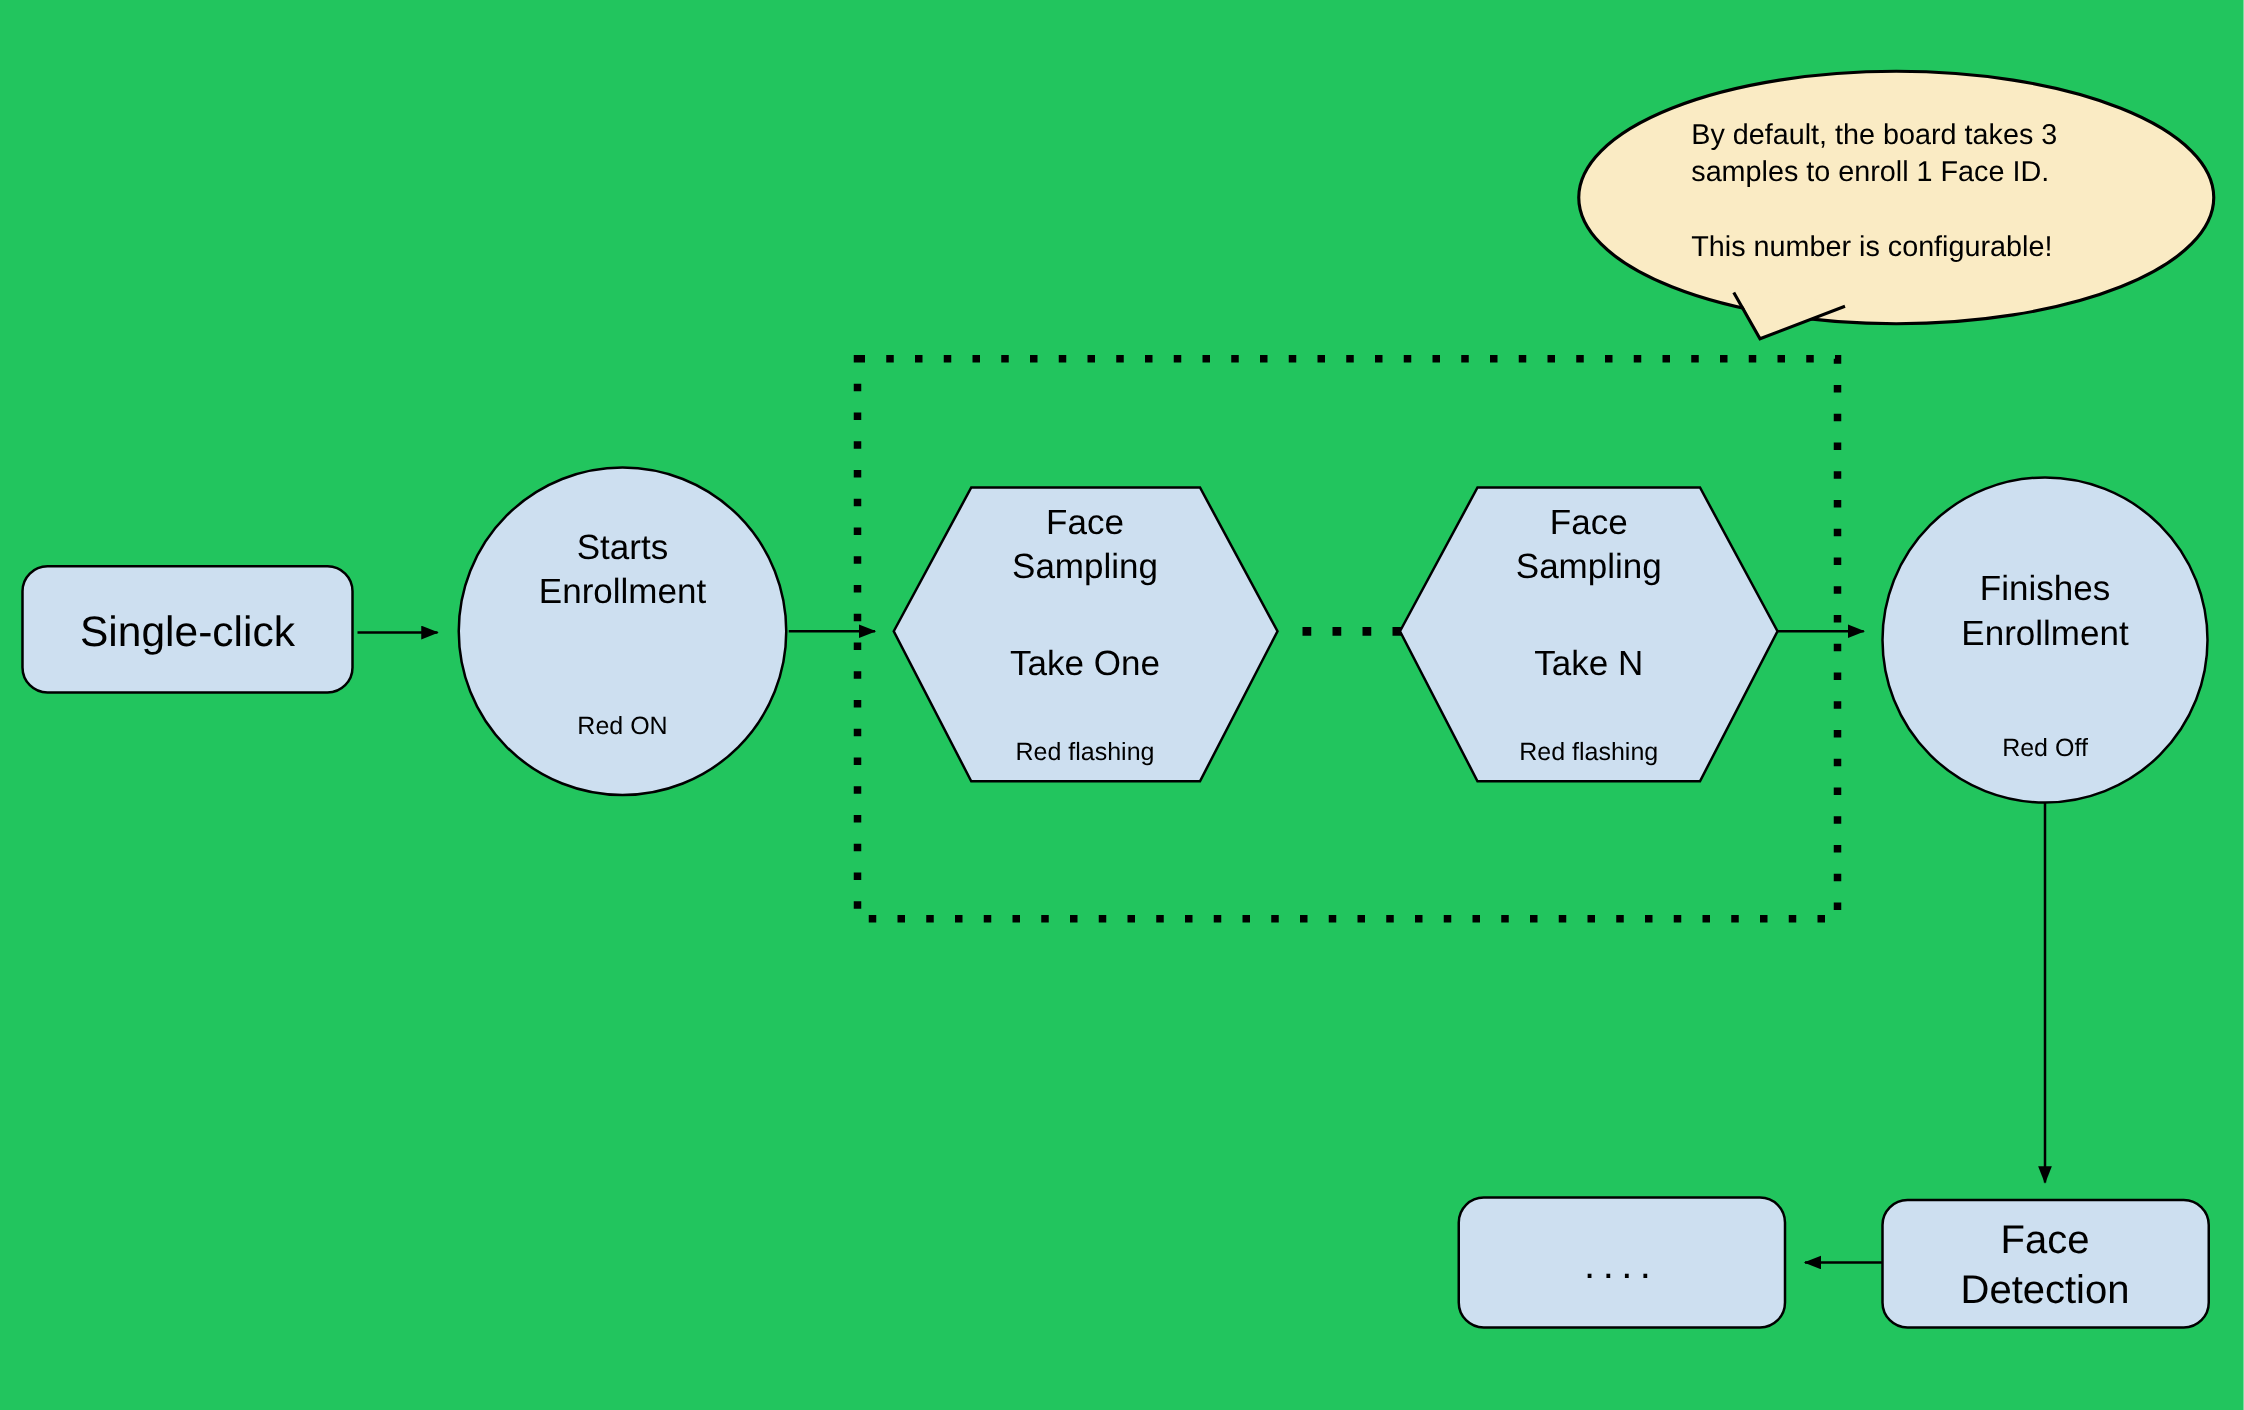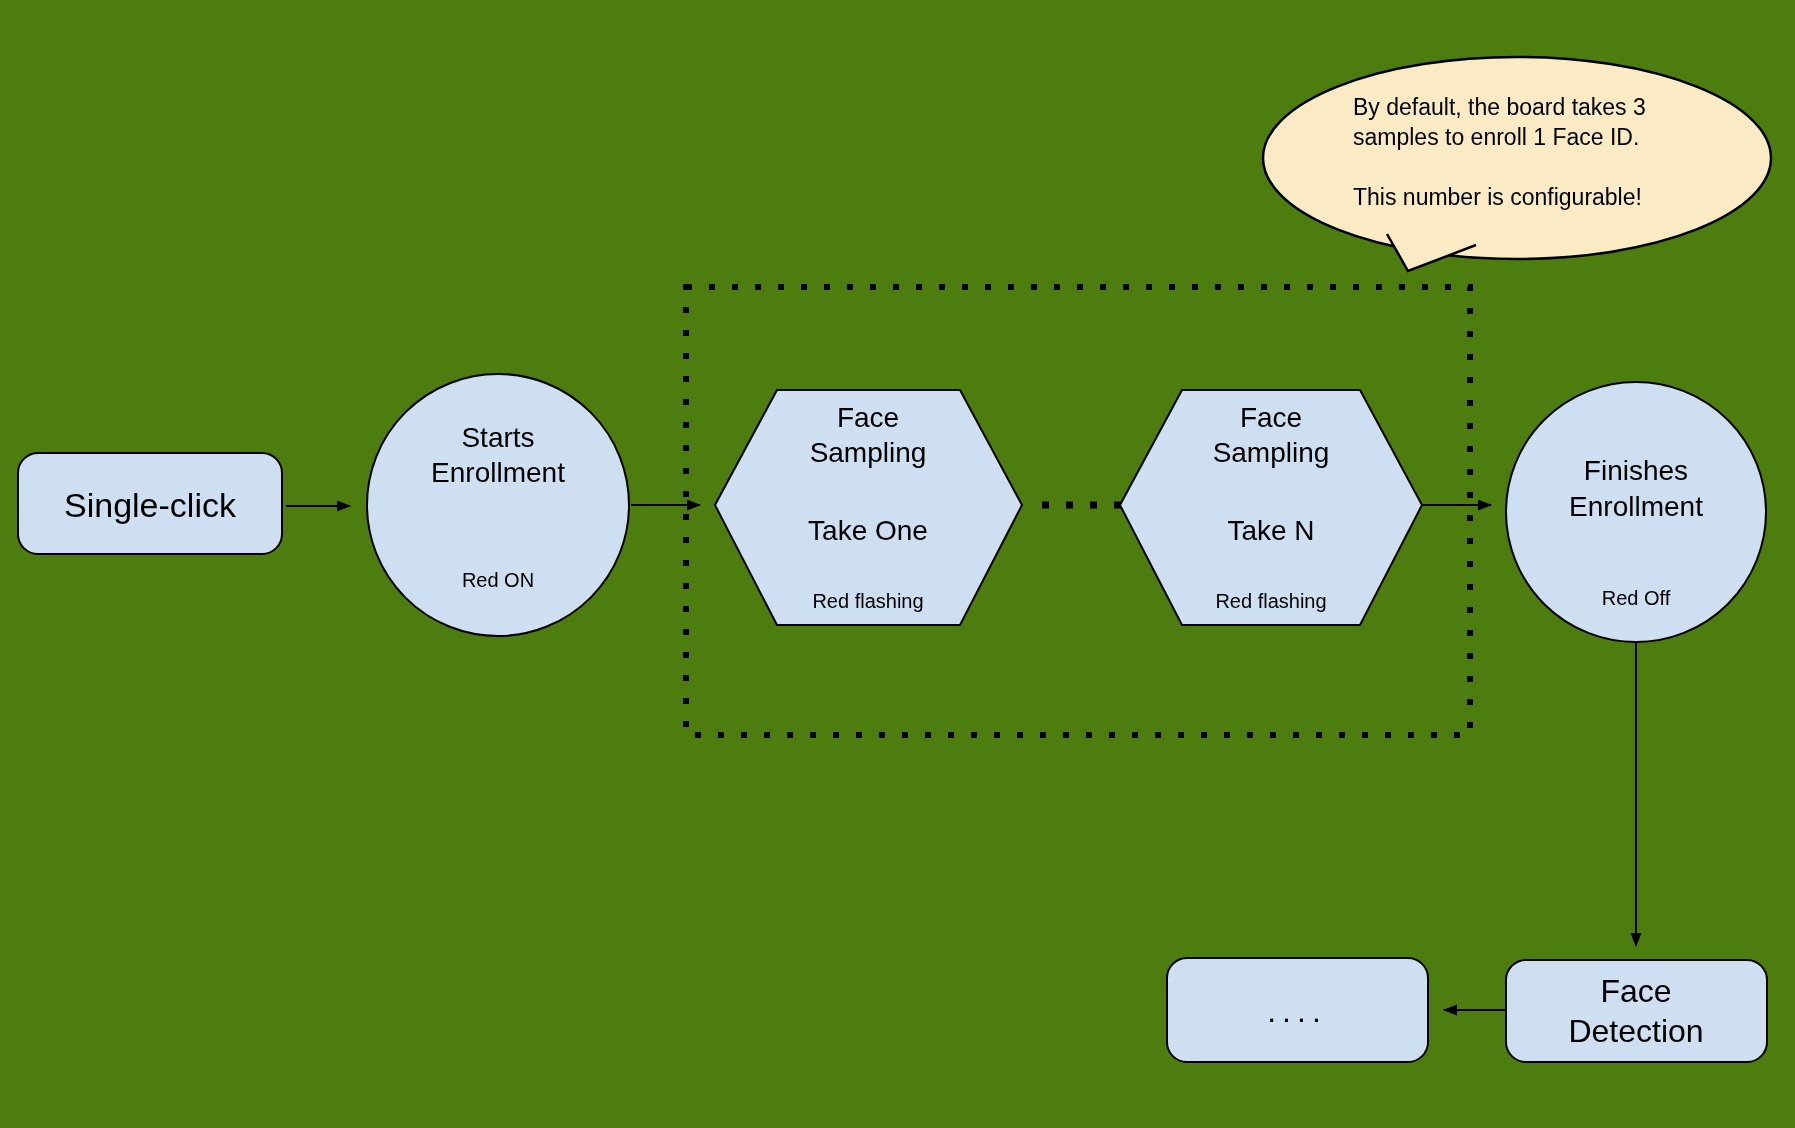--- a/index.html
+++ b/index.html
@@ -4,21 +4,21 @@
 <style>
   html, body {
     margin: 0;
     padding: 0;
     background: #ffffff;
   }
   .stage {
     position: relative;
     width: 1795px;
     height: 1128px;
-    background: #4d7c0f;
+    background: #22c55e;
     overflow: hidden;
   }
   svg { display: block; }
 
   text {
     font-family: "Liberation Sans", sans-serif;
     fill: #000000;
   }
   .node-shape {
     fill: var(--node-fill, #cddff0);

